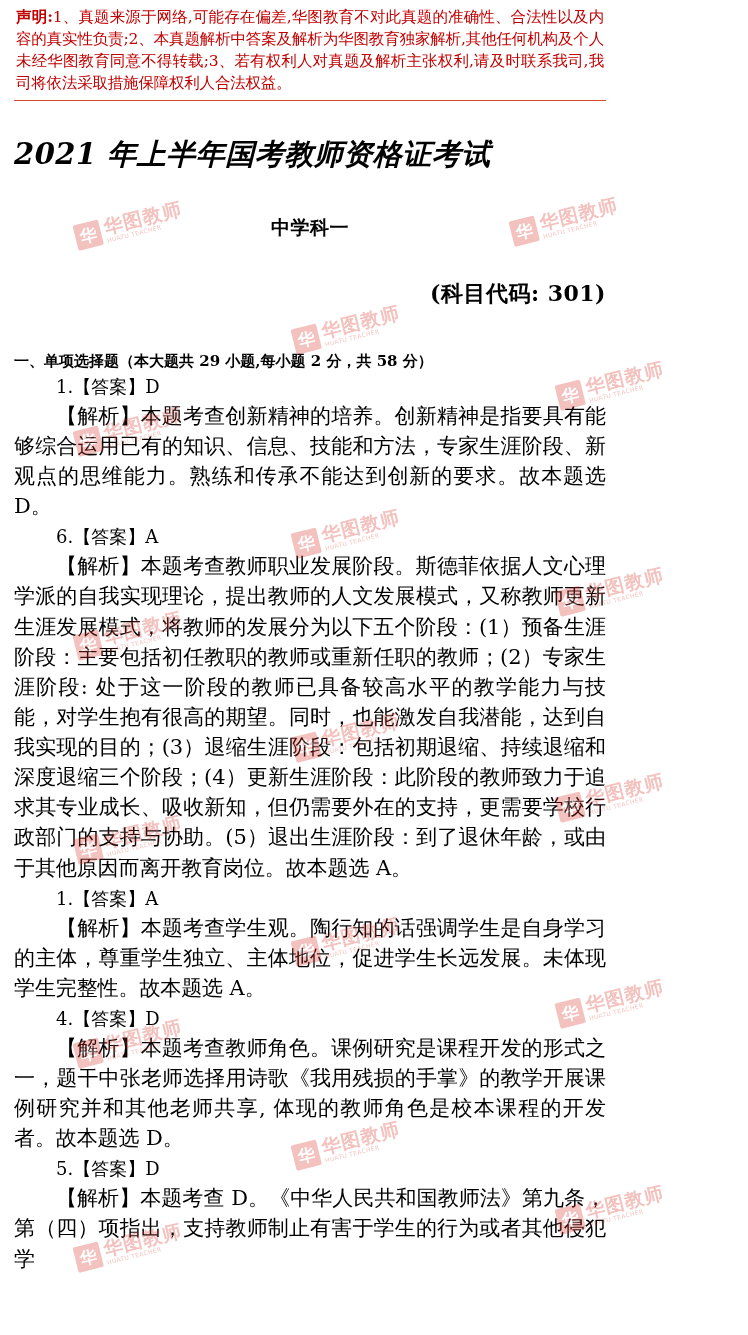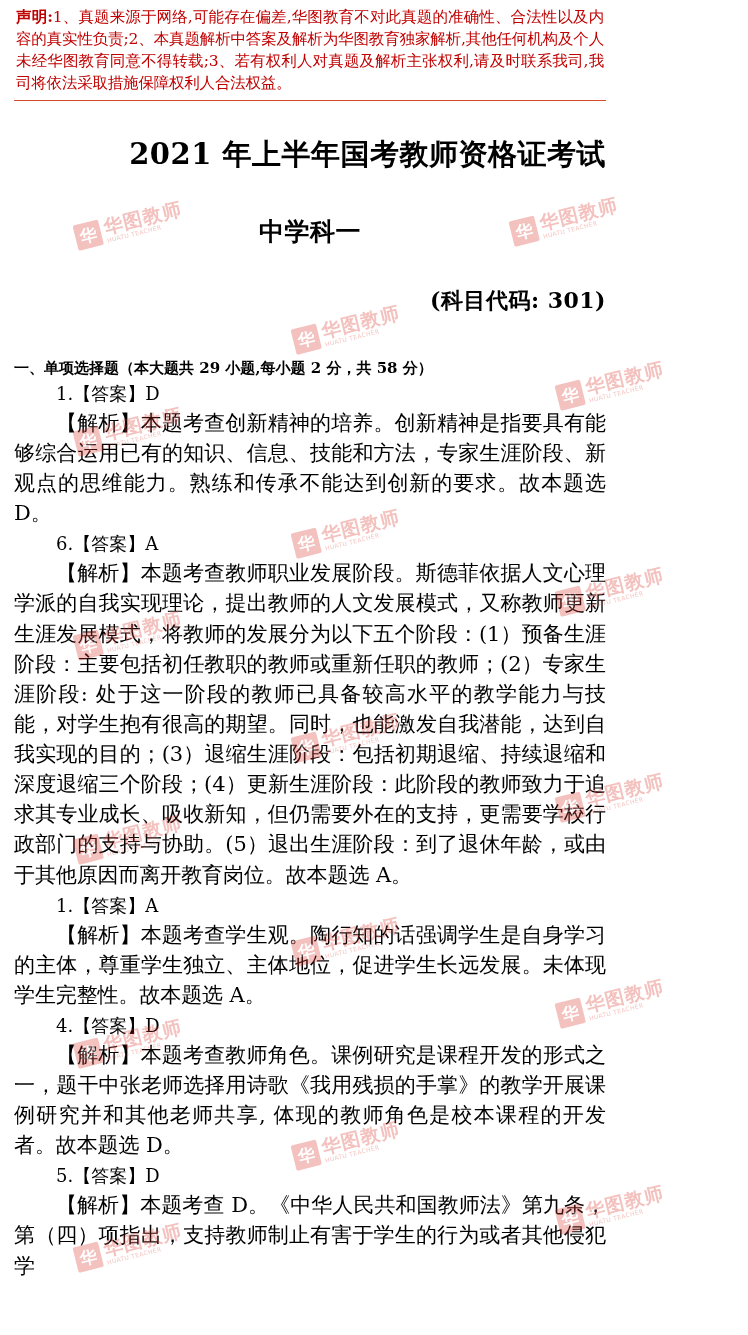--- a/index.html
+++ b/index.html
@@ -40,29 +40,30 @@
     color: #c00000;
   }
   .disc-rule {
     border: 0;
     border-top: 1.6px solid #d94a2a;
     margin: 2px 0 0 0;
   }
 
   
   .doc-title {
-    text-align: right;
+    text-align: left;
     font-size: 29px;
     font-weight: bold;
     margin-top: 34px;
     letter-spacing: 0.5px;
+    font-style: italic;
   }
   .doc-subtitle {
     text-align: center;
-    font-size: 25px;
+    font-size: 19px;
     font-weight: bold;
     margin-top: 40px;
     letter-spacing: 0.5px;
   }
   .doc-code {
     text-align: right;
     font-size: 22px;
     font-weight: bold;
     margin-top: 38px;
     letter-spacing: 0.5px;

